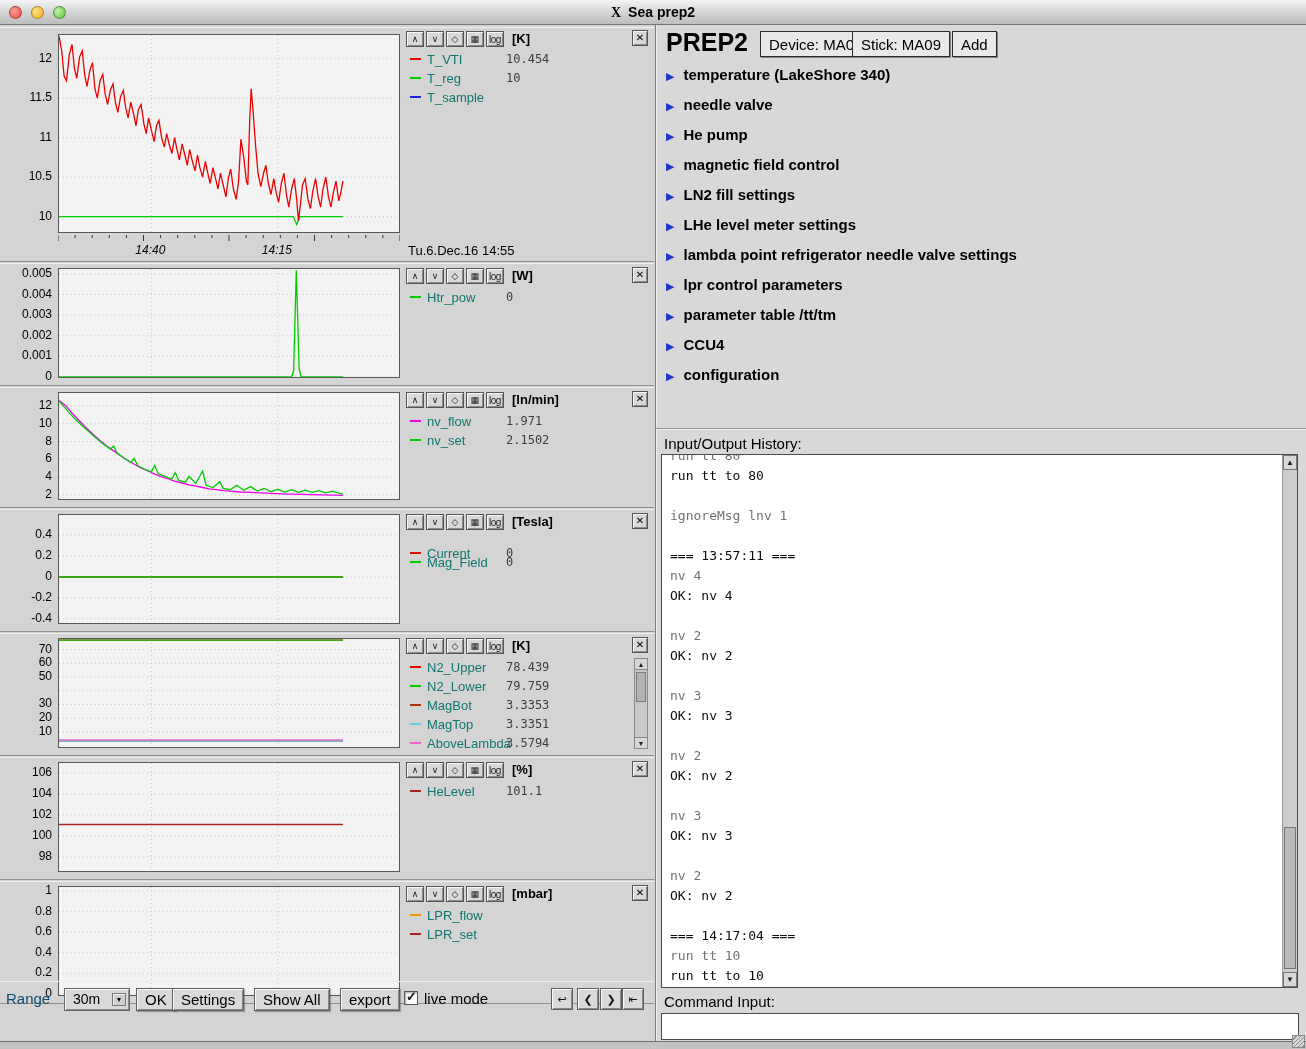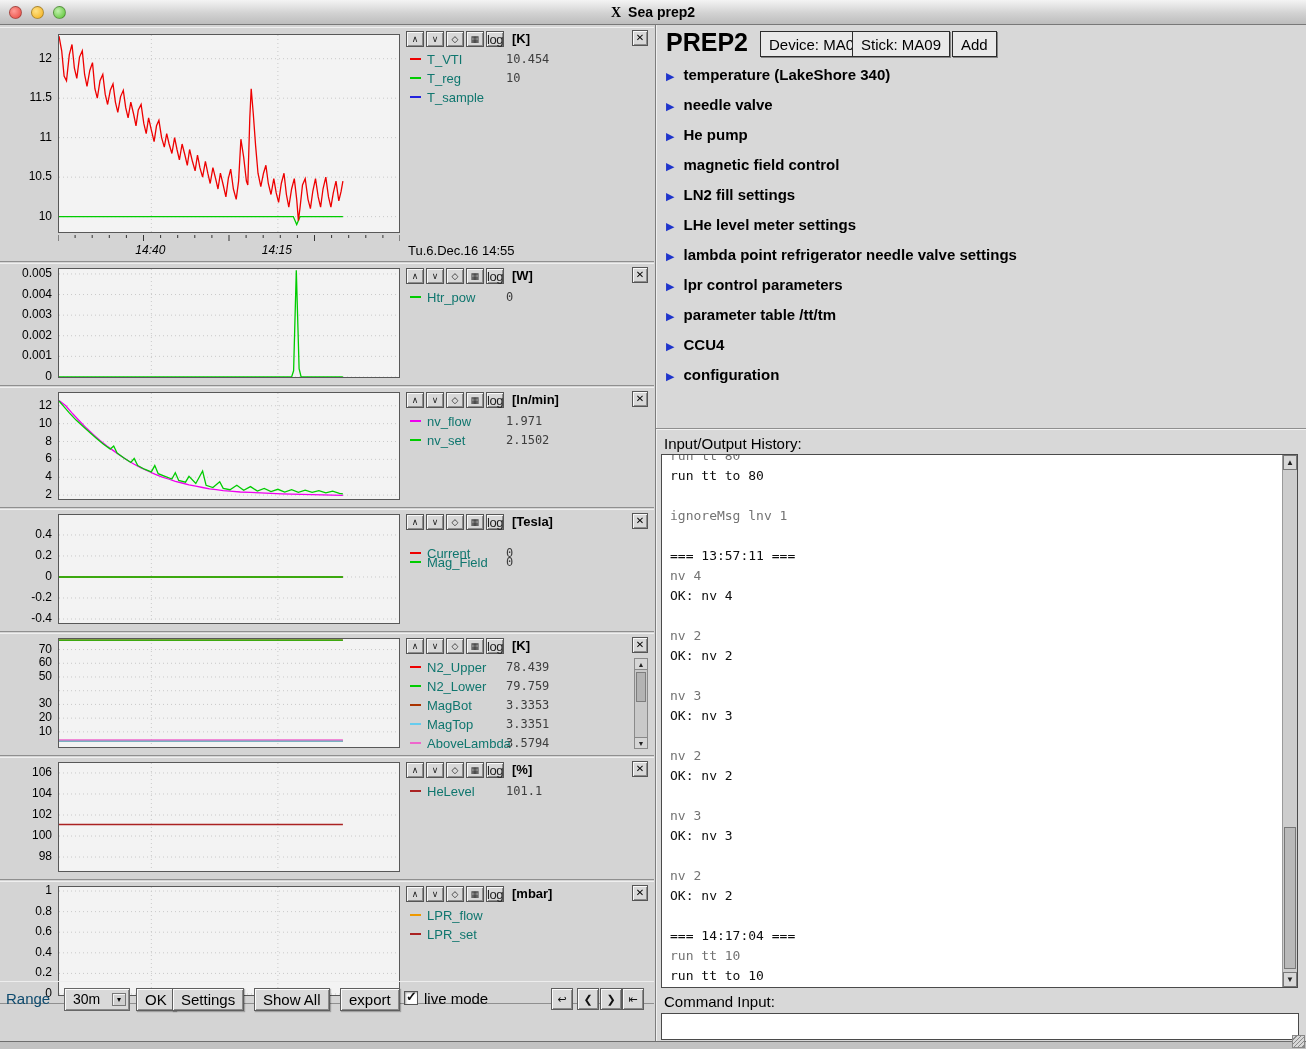--- a/index.html
+++ b/index.html
@@ -14,21 +14,21 @@
   .wtitle{position:absolute;left:0;top:4px;width:100%;text-align:center;font-size:14px;font-weight:bold;color:#000;}
   .x11{font-family:"Liberation Serif",serif;font-weight:bold;margin-right:7px;}
   
   .charts{position:absolute;left:0;top:25px;width:654px;height:1016px;background:#d4d4d4;}
   .chart-row{position:absolute;left:0;width:654px;background:#d4d4d4;border-top:1px solid #efefef;border-bottom:1px solid #8f8f8f;}
   .ytick{position:absolute;left:0;width:52px;text-align:right;font-size:12px;color:#000;}
   svg.plot{position:absolute;left:58px;background:#f3f3f3;border:1px solid #585858;}
   svg.axisticks{position:absolute;left:58px;}
   .cbar{position:absolute;left:406px;height:17px;display:flex;align-items:center;gap:2px;}
   .cbtn{display:inline-block;width:18px;height:16px;font-size:9px;line-height:15px;text-align:center;color:#222;border:1px solid #555;background:#d8d8d8;box-shadow:inset 1px 1px 0 #f8f8f8,inset -1px -1px 0 #8d8d8d;cursor:default;}
-  .cbtn.b4{font-size:13px;letter-spacing:-0.5px;}
+  .cbtn.b4{font-size:10px;letter-spacing:-0.5px;}
   .cunit{font-size:13px;font-weight:bold;margin-left:6px;white-space:nowrap;}
   .cclose{position:absolute;right:6px;width:16px;height:16px;font-size:10px;line-height:14px;text-align:center;border:1px solid #555;background:#d8d8d8;box-shadow:inset 1px 1px 0 #f8f8f8,inset -1px -1px 0 #8d8d8d;}
   .lrow{position:absolute;left:410px;width:222px;height:19px;font-size:13px;line-height:19px;white-space:nowrap;}
   .ldash{display:inline-block;width:11px;height:2px;margin:0 6px 3px 0;vertical-align:middle;}
   .lname{color:#0f766e;}
   .lval{position:absolute;left:96px;color:#3d3d3d;font-family:"DejaVu Sans Mono",monospace;font-size:12px;}
   .xtick{position:absolute;width:44px;text-align:center;font-size:12px;color:#000;font-style:italic;}
   .stamp{position:absolute;font-size:13px;color:#000;white-space:nowrap;}
   .lvsb{position:absolute;left:634px;width:14px;background:#c9c9c9;border:1px solid #8a8a8a;}
   .lvsb .sba{position:absolute;left:0;width:12px;height:11px;font-size:7px;text-align:center;line-height:11px;color:#222;background:#d6d6d6;border-bottom:1px solid #888;}

